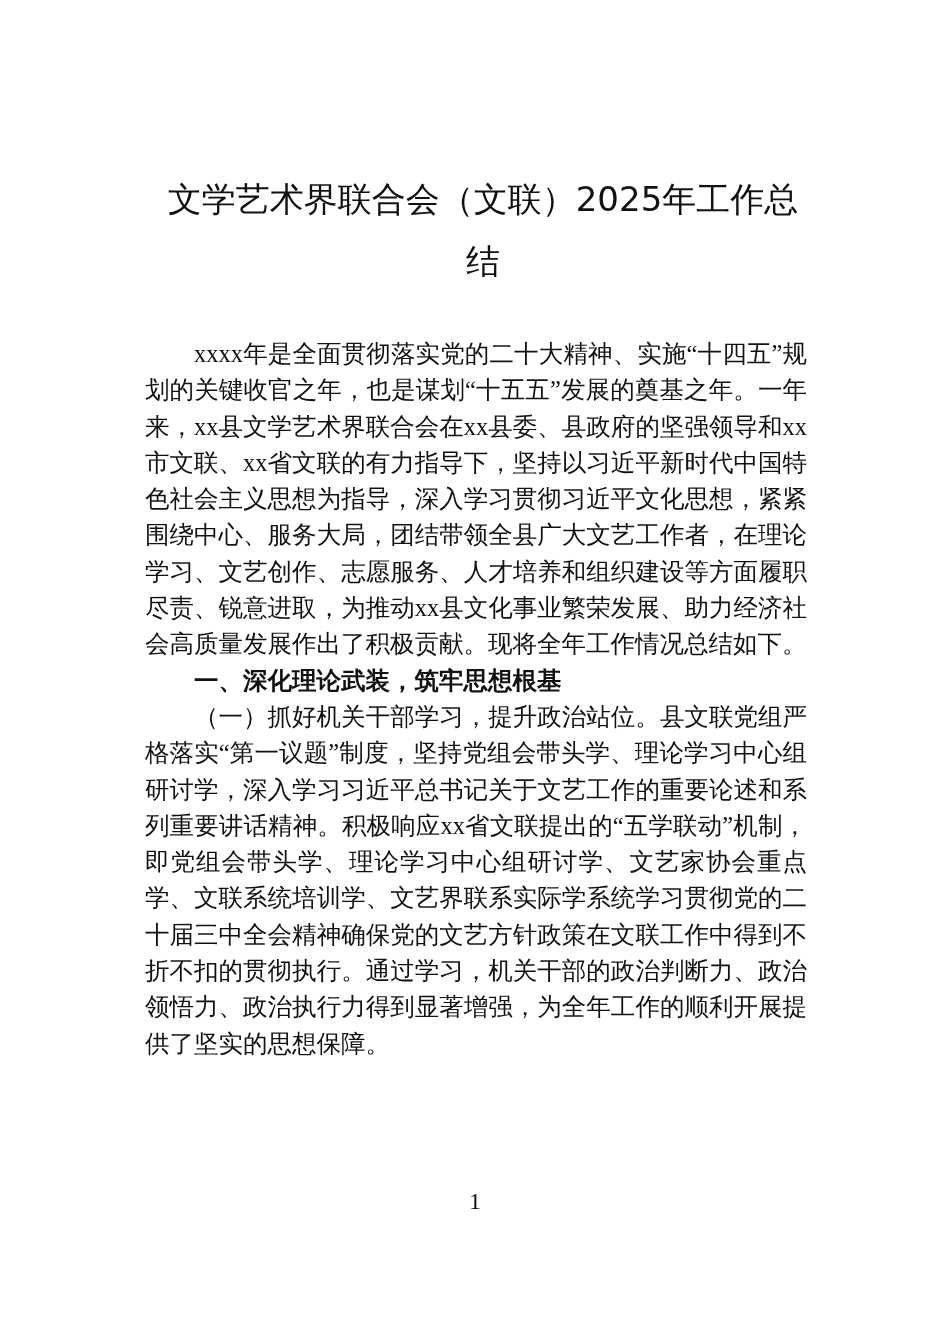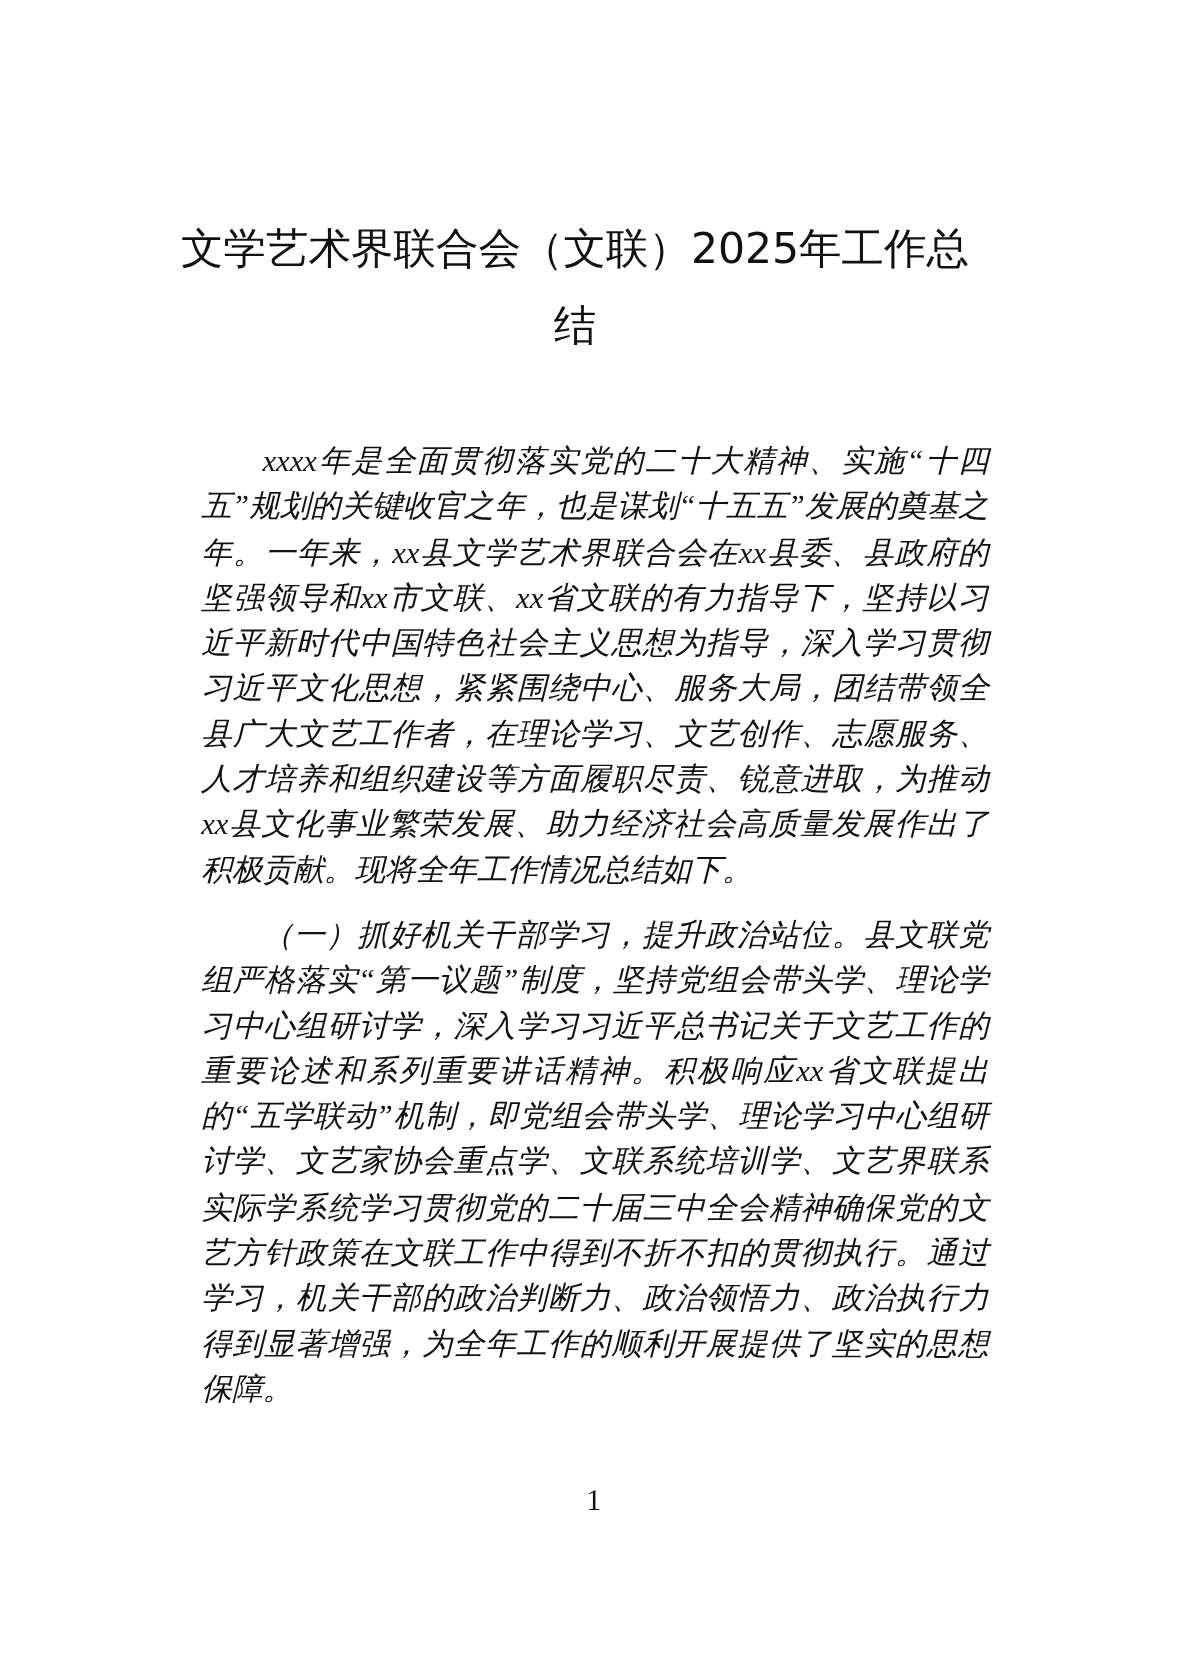--- a/index.html
+++ b/index.html
@@ -1,37 +1,38 @@
 <!DOCTYPE html>
 <html><head>
   <meta charset="utf-8">
   <style>
     html, body { margin: 0; padding: 0; background: #ffffff; }
     body { width: 950px; height: 1344px; position: relative; overflow: hidden; }
     .page { position: absolute; left: 0; top: 0; width: 950px; height: 1344px; background: #fff; }
     .title {
-      position: absolute; left: 130px; width: 660px; top: 168px;
+      position: absolute; left: 153px; width: 660px; top: 168px;
       font-family: "DejaVu Sans", sans-serif; font-size: 34px; color: #111;
       text-align: center; line-height: 62px; letter-spacing: 0px;
     }
     .body {
       position: absolute; left: 145px; width: 662px; top: 336px;
       font-family: "Liberation Serif", "DejaVu Sans", serif; font-size: 24.5px; color: #111;
       line-height: 36.3px; text-align: justify; text-justify: inter-character;
     }
-    .body p { margin: 16px; text-indent: 2em; font-style: italic; }
+    .body p { margin: 0; text-indent: 2em; }
     .body p.heading { font-weight: bold; font-family: "DejaVu Sans", sans-serif; }
     .pagenum {
       position: absolute; left: 0; width: 950px; top: 1188px; text-align: center;
       font-family: "Liberation Serif", serif; font-size: 24px; color: #111;
     }
   </style>
 </head>
 <body>
 
 <div class="page">
   <div class="title">文学艺术界联合会（文联）2025年工作总结</div>
   <div class="body">
     <p>xxxx年是全面贯彻落实党的二十大精神、实施“十四五”规划的关键收官之年，也是谋划“十五五”发展的奠基之年。一年来，xx县文学艺术界联合会在xx县委、县政府的坚强领导和xx市文联、xx省文联的有力指导下，坚持以习近平新时代中国特色社会主义思想为指导，深入学习贯彻习近平文化思想，紧紧围绕中心、服务大局，团结带领全县广大文艺工作者，在理论学习、文艺创作、志愿服务、人才培养和组织建设等方面履职尽责、锐意进取，为推动xx县文化事业繁荣发展、助力经济社会高质量发展作出了积极贡献。现将全年工作情况总结如下。</p>
+    <p class="heading">一、深化理论武装，筑牢思想根基</p>
     <p>（一）抓好机关干部学习，提升政治站位。县文联党组严格落实“第一议题”制度，坚持党组会带头学、理论学习中心组研讨学，深入学习习近平总书记关于文艺工作的重要论述和系列重要讲话精神。积极响应xx省文联提出的“五学联动”机制，即党组会带头学、理论学习中心组研讨学、文艺家协会重点学、文联系统培训学、文艺界联系实际学系统学习贯彻党的二十届三中全会精神确保党的文艺方针政策在文联工作中得到不折不扣的贯彻执行。通过学习，机关干部的政治判断力、政治领悟力、政治执行力得到显著增强，为全年工作的顺利开展提供了坚实的思想保障。</p>
   </div>
   <div class="pagenum">1</div>
 </div>
 
 </body></html>

